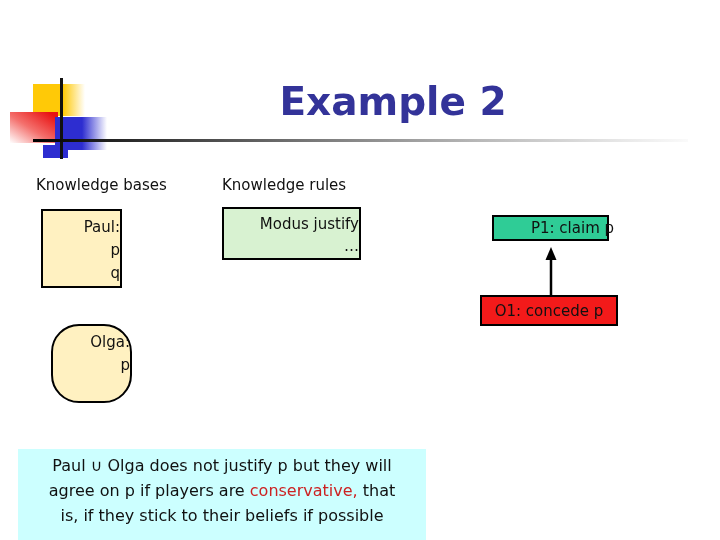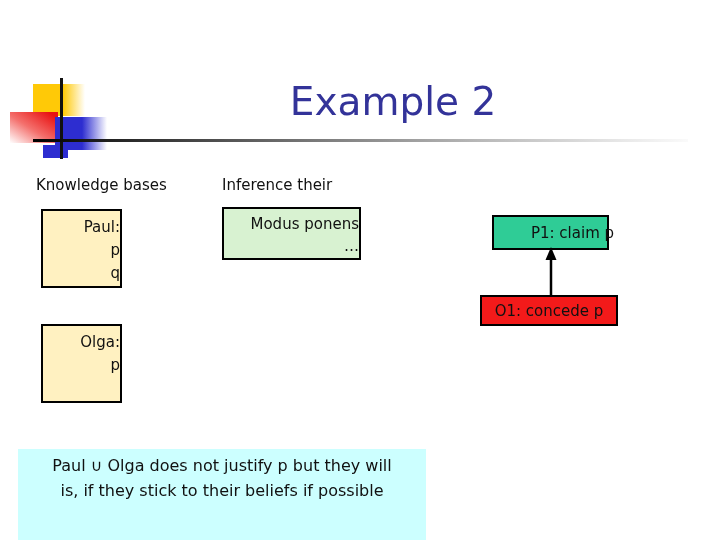--- a/index.html
+++ b/index.html
@@ -39,21 +39,21 @@
     background: linear-gradient(90deg, #000 0%, #222 12%, #777 42%, #b8b8b8 68%, #e8e8e8 90%, #fafafa 100%);
   }
 
   
   .slide-title {
     left: 393px; top: 82px;
     transform: translateX(-50%);
     font-size: 39px; line-height: 40px;
     color: #333399;
     white-space: nowrap;
-    margin: 0; font-weight: normal;
+    margin: 0; font-weight: bold;
   }
 
   
   .col-label { top: 176px; font-size: 15px; white-space: nowrap; }
   .col-label.kb { left: 36px; }
   .col-label.ir { left: 222px; }
 
   
   .box {
     border: 2px solid #000;
@@ -61,32 +61,32 @@
     font-size: 15px;
     text-align: right;
   }
   .kb-box {
     width: 81px; height: 79px;
     background: #fff1c1;
     padding: 5px 0 0 7px;
     line-height: 23px;
   }
   .paul-box { left: 41px; top: 209px; }
-  .olga-box { left: 41px; top: 324px; }
+  .olga-box { left: 51px; top: 324px; border-radius: 28px; }
   .rule-box {
     left: 222px; top: 207px; width: 139px; height: 53px;
     background: #d8f2d1;
     padding: 4px 0 0 7px;
     line-height: 22px;
   }
   .move-box {
     display: flex; align-items: center; justify-content: center;
     white-space: nowrap;
   }
-  .p1-box { left: 492px; top: 215px; width: 117px; height: 35px; background: #2fcc96; padding-left: 44px; }
+  .p1-box { left: 492px; top: 215px; width: 117px; height: 26px; background: #2fcc96; padding-left: 44px; }
   .o1-box { left: 480px; top: 295px; width: 138px; height: 31px; background: #f31a1a; }
 
   .arrow-svg { left: 541px; top: 244px; }
 
   
   .footer-note {
     left: 18px; top: 449px; width: 408px; height: 94px;
     background: #ccffff;
     text-align: center;
     font-size: 16px; line-height: 25px;
@@ -101,46 +101,47 @@
 <div class="abs deco-yellow"></div>
 <div class="abs deco-red"></div>
 <div class="abs deco-blue"></div>
 <div class="abs deco-blue-stub"></div>
 <div class="abs deco-vline"></div>
 <div class="abs title-underline"></div>
 
 <h1 class="abs slide-title">Example 2</h1>
 
 <div class="abs col-label kb">Knowledge bases</div>
-<div class="abs col-label ir">Inference their</div>
+<div class="abs col-label ir">Knowledge rules</div>
 
 <div class="abs box kb-box paul-box">
   <div>Paul:</div>
   <div>p</div>
   <div>q</div>
 </div>
 
 <div class="abs box kb-box olga-box">
   <div>Olga:</div>
   <div>p</div>
 </div>
 
 <div class="abs box rule-box">
-  <div>Modus ponens</div>
+  <div>Modus justify</div>
   <div>…</div>
 </div>
 
 <div class="abs box move-box p1-box">
   <span>P1: claim p</span>
 </div>
 <div class="abs box move-box o1-box">
   <span>O1: concede p</span>
 </div>
 
 <svg class="abs arrow-svg" width="20" height="54" viewBox="0 0 20 54">
   <line x1="10" y1="51" x2="10" y2="12" stroke="#000" stroke-width="2.5"></line>
   <polygon points="10,3 4.5,16 15.5,16" fill="#000"></polygon>
 </svg>
 
 <div class="abs footer-note">
   <div>Paul ∪ Olga does not justify p but they will</div>
+  <div><span>agree on p if players are </span><span class="hl">conservative,</span><span> that</span></div>
   <div>is, if they stick to their beliefs if possible</div>
 </div>
 
 </body></html>

